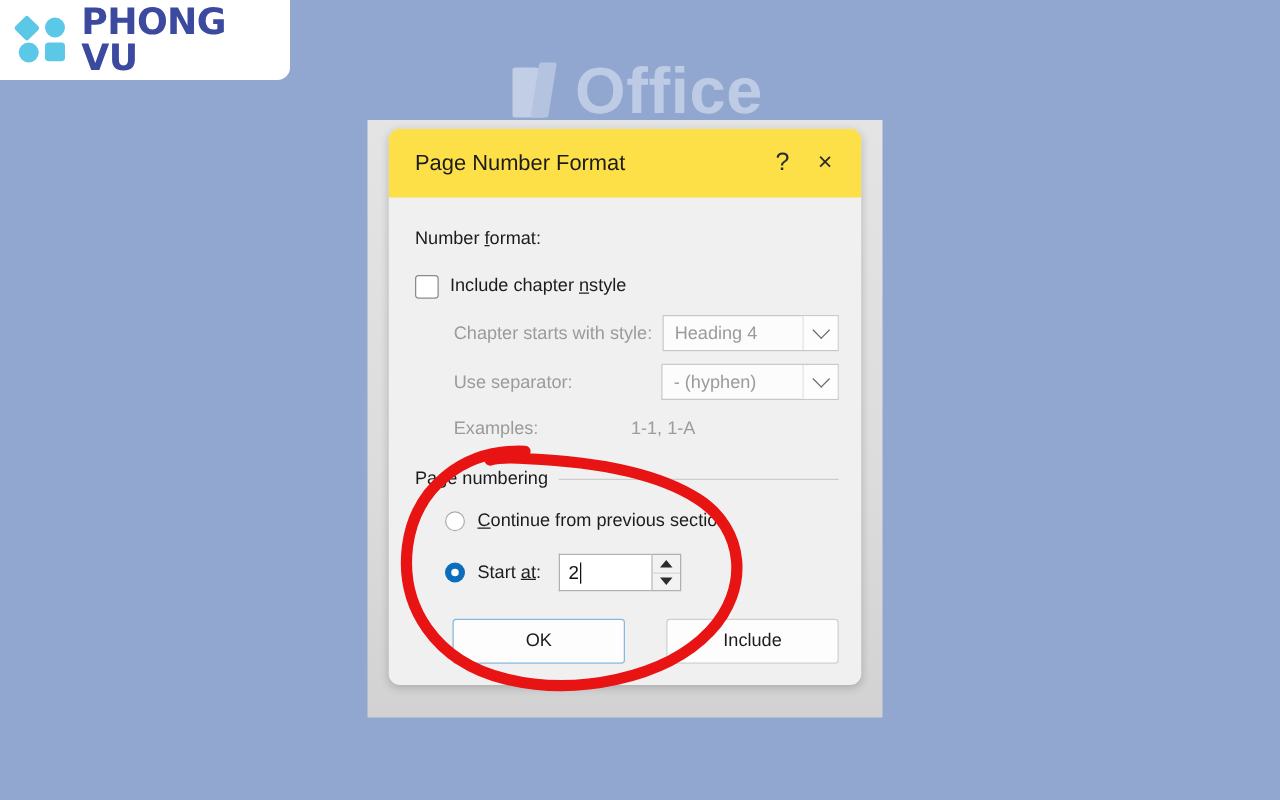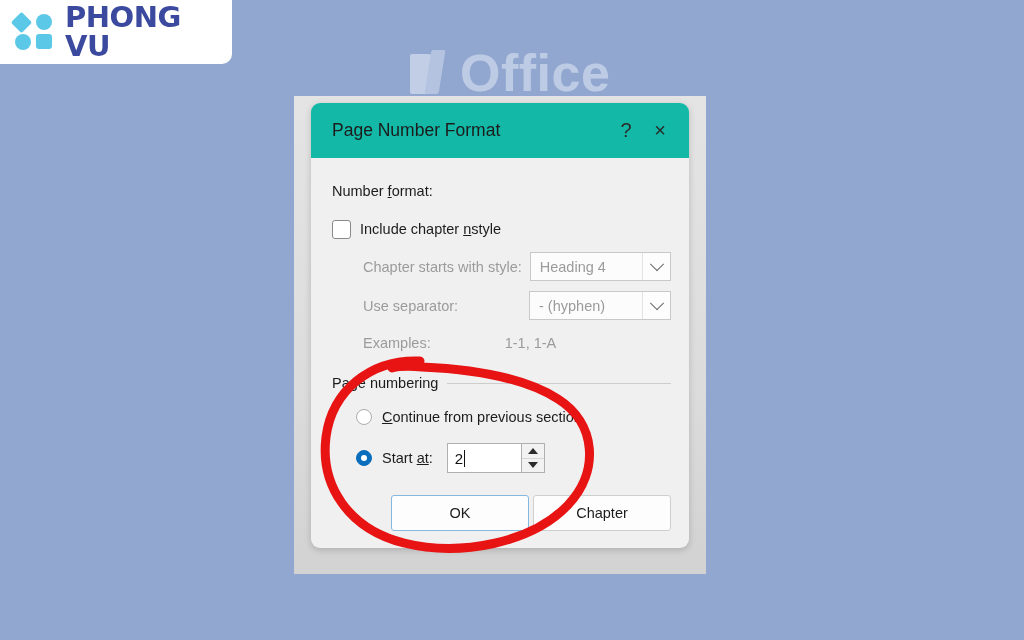--- a/index.html
+++ b/index.html
@@ -120,21 +120,21 @@
     height: 445px;
     background: #f0f0f0;
     border-radius: 9px;
     box-shadow: 0 2px 7px rgba(0,0,0,0.18);
     overflow: hidden;
   }
 
   
   #dialog-titlebar {
     height: 55px;
-    background: #14b8a6;
+    background: #fde047;
     display: flex;
     align-items: center;
     padding: 0 12px 0 21px;
     box-sizing: border-box;
   }
   #dialog-title {
     flex: 1;
     font-size: 17.5px;
     color: #1b1b1b;
     white-space: nowrap;
@@ -315,21 +315,21 @@
     border-top: 6px solid #2c2c2c;
   }
 
   
   #dialog-footer {
     position: absolute;
     left: 0; right: 0;
     bottom: 17px;
     display: flex;
     justify-content: flex-end;
-    gap: 4px;
+    gap: 33px;
     padding-right: 18px;
   }
   .dlg-btn {
     width: 136px;
     height: 34px;
     background: #fdfdfd;
     border: 1px solid #cfcfcf;
     border-radius: 3px;
     font-size: 14.5px;
     color: #1c1c1c;
@@ -447,20 +447,20 @@
                   <span class="tri-down"></span>
                 </div>
             </div>
           </div>
         </div>
       </div>
     </div>
 
     <div id="dialog-footer">
       <div class="dlg-btn primary">OK</div>
-      <div class="dlg-btn">Chapter</div>
+      <div class="dlg-btn">Include</div>
     </div>
   </div>
 </div>
 
 <svg id="red-circle-annotation" viewBox="0 0 320 220">
   <path d="M 120 16 C 70 14, 32 46, 26 92 C 20 140, 48 184, 104 198 C 160 212, 232 198, 268 160 C 300 126, 296 78, 258 54 C 222 31, 168 24, 122 22 C 110 21, 100 21, 92 23" fill="none" stroke="#e81313" stroke-width="9" stroke-linecap="round" stroke-linejoin="round"></path>
 </svg>
 
 </body></html>

